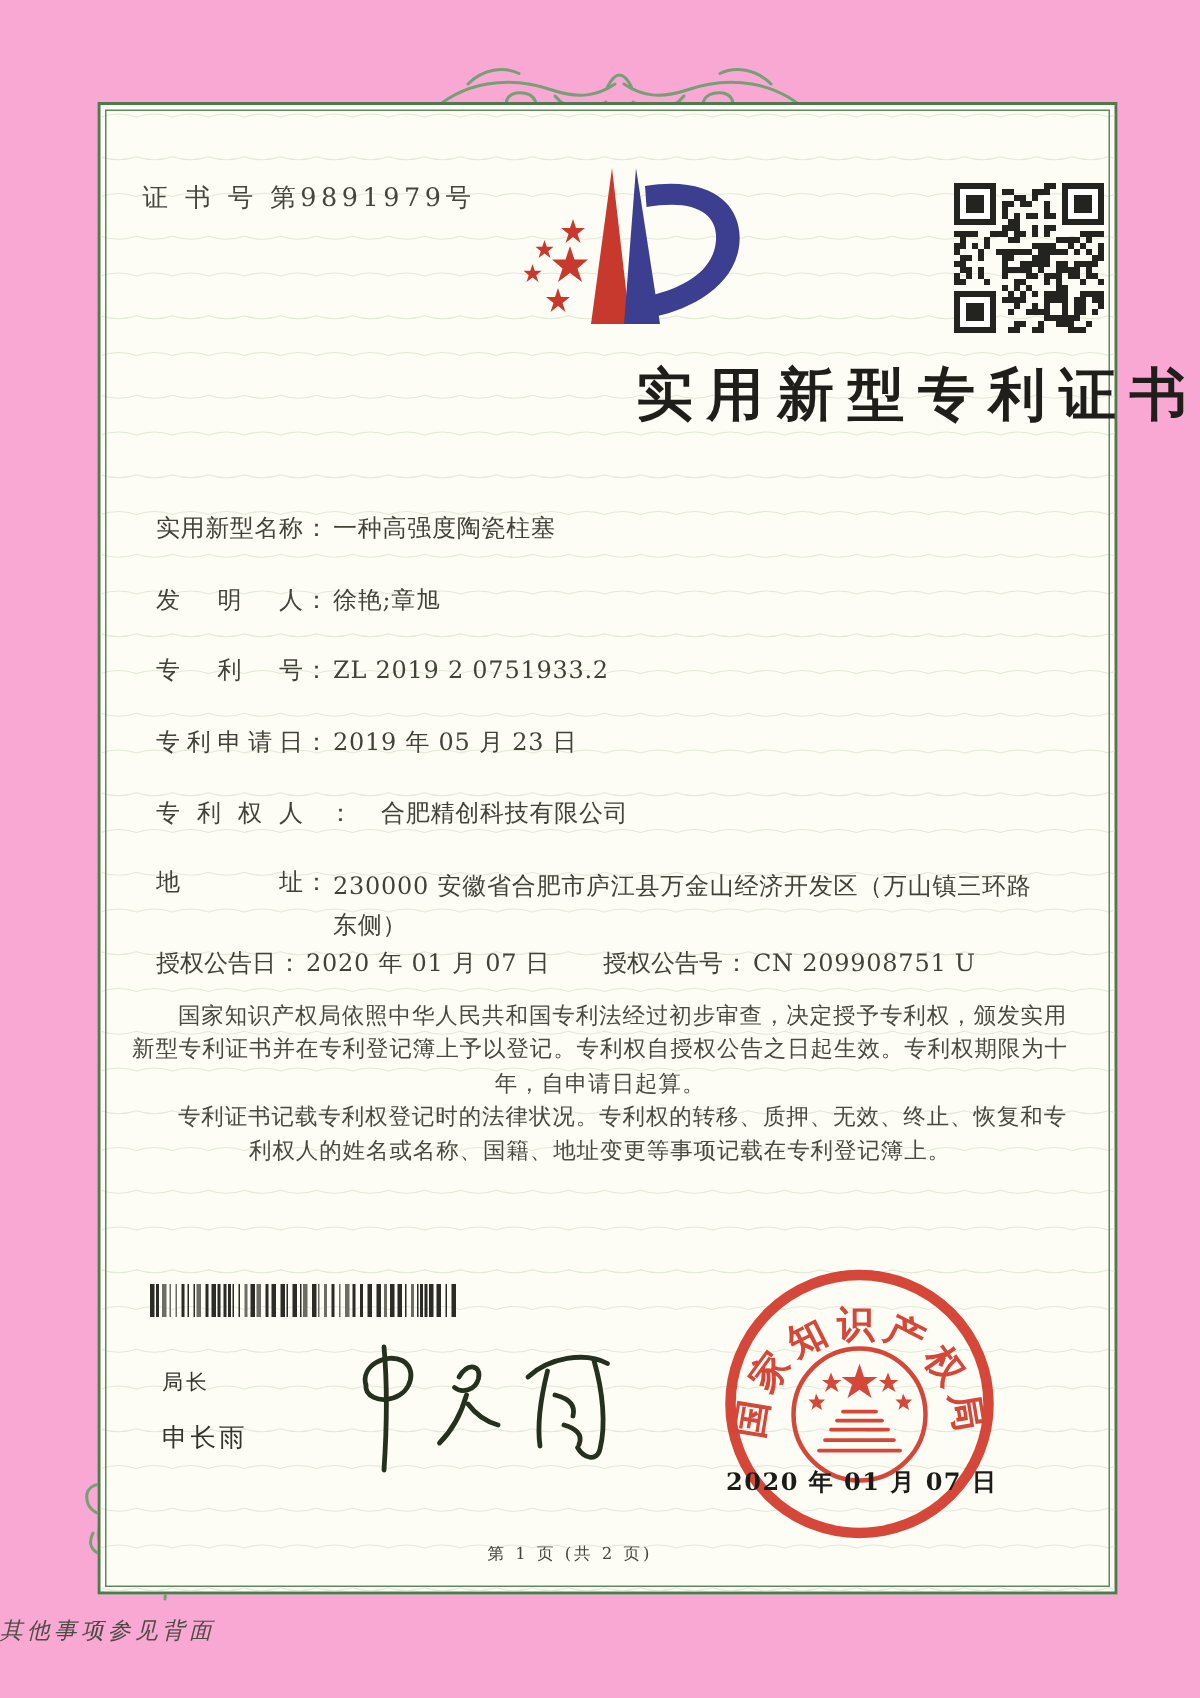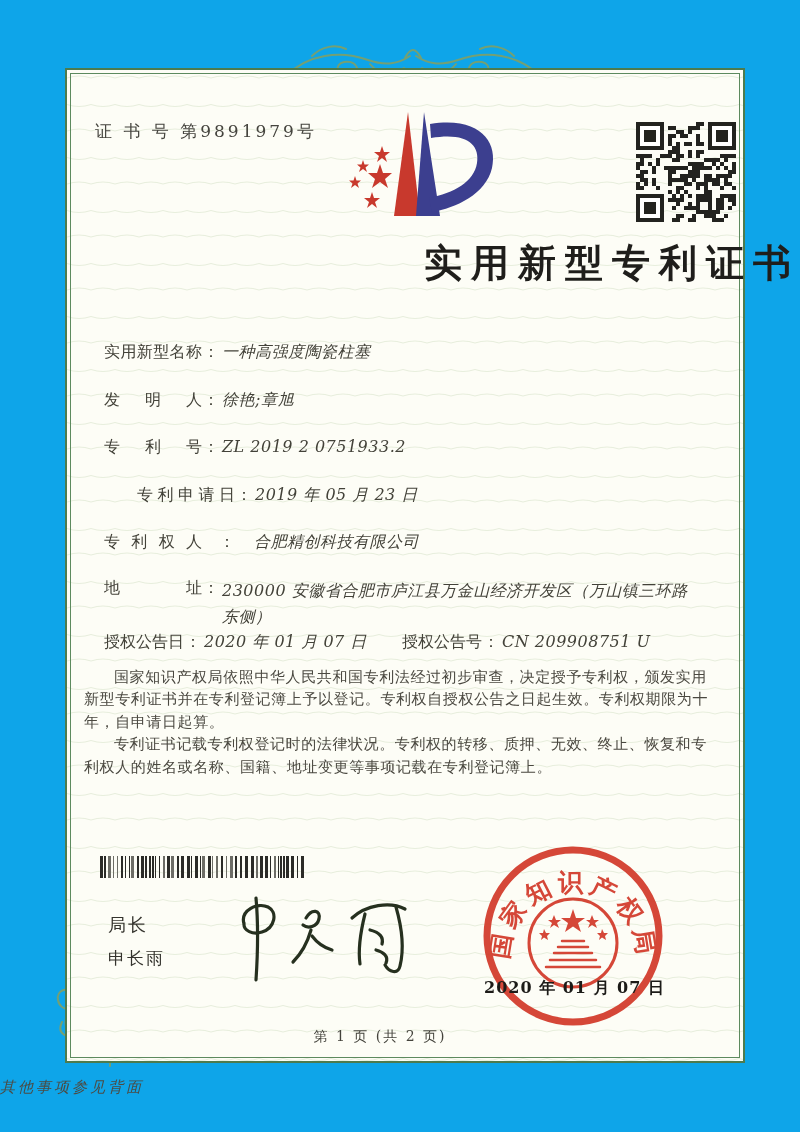--- a/index.html
+++ b/index.html
@@ -1,19 +1,19 @@
 <!DOCTYPE html>
 <html><head>
 <meta charset="utf-8">
 <style>
   * { margin:0; padding:0; box-sizing:border-box; }
   html,body { background:#ffffff; }
   .page {
     position:relative; width:800px; height:1132px;
-    background:#0ea5e9;
+    background:#f9a8d4;
     font-family:"DejaVu Serif","Liberation Serif",serif;
     color:#3c3b35; overflow:hidden;
   }
   
   .frame {
     position:absolute; left:65px; top:68px; width:680px; height:995px;
     border:2px solid #4d7b4e; background:#fdfdf6;
   }
   .frame-inner {
     position:absolute; left:3px; top:3px; right:3px; bottom:3px;
@@ -33,45 +33,45 @@
   .qr { position:absolute; left:636px; top:122px; width:100px; height:100px; }
   .title {
     position:absolute; left:0; top:238px; width:100%; text-align:right;
     font-size:38px; font-weight:700; letter-spacing:9px; color:#1f1e1b;
   }
   
   .fields { position:absolute; left:104px; top:338px; width:620px; }
   .frow { position:absolute; display:flex; font-size:16px; color:#434239; }
   .frow .lab { display:inline-block; width:98px; text-align:justify; text-align-last:justify; }
   .frow .colon { margin:0 3px 0 1px; }
-  .frow .val { letter-spacing:0.5px;font-style:italic; }
-  .r0{top:4px;} .r1{top:52px;} .r2{top:99px;} .r3{top:147px;margin-left:33px;} .r4{top:194px;gap:16px;}
+  .frow .val { letter-spacing:0.5px; }
+  .r0{top:4px;} .r1{top:52px;} .r2{top:99px;} .r3{top:147px;} .r4{top:194px;gap:16px;}
   .r5{top:240px;} .r5 .val{ display:inline-block; width:478px; line-height:26px; }
   .r6{top:294px;} .r6b{top:294px; left:298px;}
   .r6 .lab,.r6b .lab{ text-align-last:auto; width:auto; }
   
   .body-text {
     position:absolute; left:84px; top:666px; width:632px;
     font-size:15px; line-height:22.4px; letter-spacing:0.6px; color:#4a4840;
   }
-  .body-text p { text-indent:2em; }
+  .body-text p { text-indent:2em;text-align:center; }
   
   .barcode { position:absolute; left:100px; top:856px; width:208px; height:22px; }
-  .officer-title { position:absolute; left:108px; top:913px; font-size:18px; color:#34332d; letter-spacing:2px; }
+  .officer-title { position:absolute; left:108px; top:913px; font-size:14px; color:#34332d; letter-spacing:2px; }
   .officer-name  { position:absolute; left:108px; top:947px; font-size:17px; color:#34332d; letter-spacing:2px; }
   .signature { position:absolute; left:228px; top:888px; width:190px; height:100px; }
   .signature path { stroke:#26301f; stroke-width:3.2; fill:none; stroke-linecap:round; stroke-linejoin:round; }
   .seal { position:absolute; left:480px; top:843px; width:186px; height:186px; opacity:0.93; }
   .seal-date {
     position:absolute; left:482px; top:978px; width:185px; text-align:center;
     font-size:16px; font-weight:700; color:#1c1b18; letter-spacing:1px;
   }
   .page-no {
     position:absolute; left:0; top:1028px; width:760px; text-align:center;
-    font-size:14px; color:#44433c; letter-spacing:2px;
+    font-size:11px; color:#44433c; letter-spacing:2px;
   }
   .back-note {
     position:absolute; left:0; top:1078px; width:780px; text-align:left;
     font-size:15px; color:#4c4b43; letter-spacing:3px; font-style:italic;
   }
 </style>
 </head>
 <body>
 
 <div class="page">

